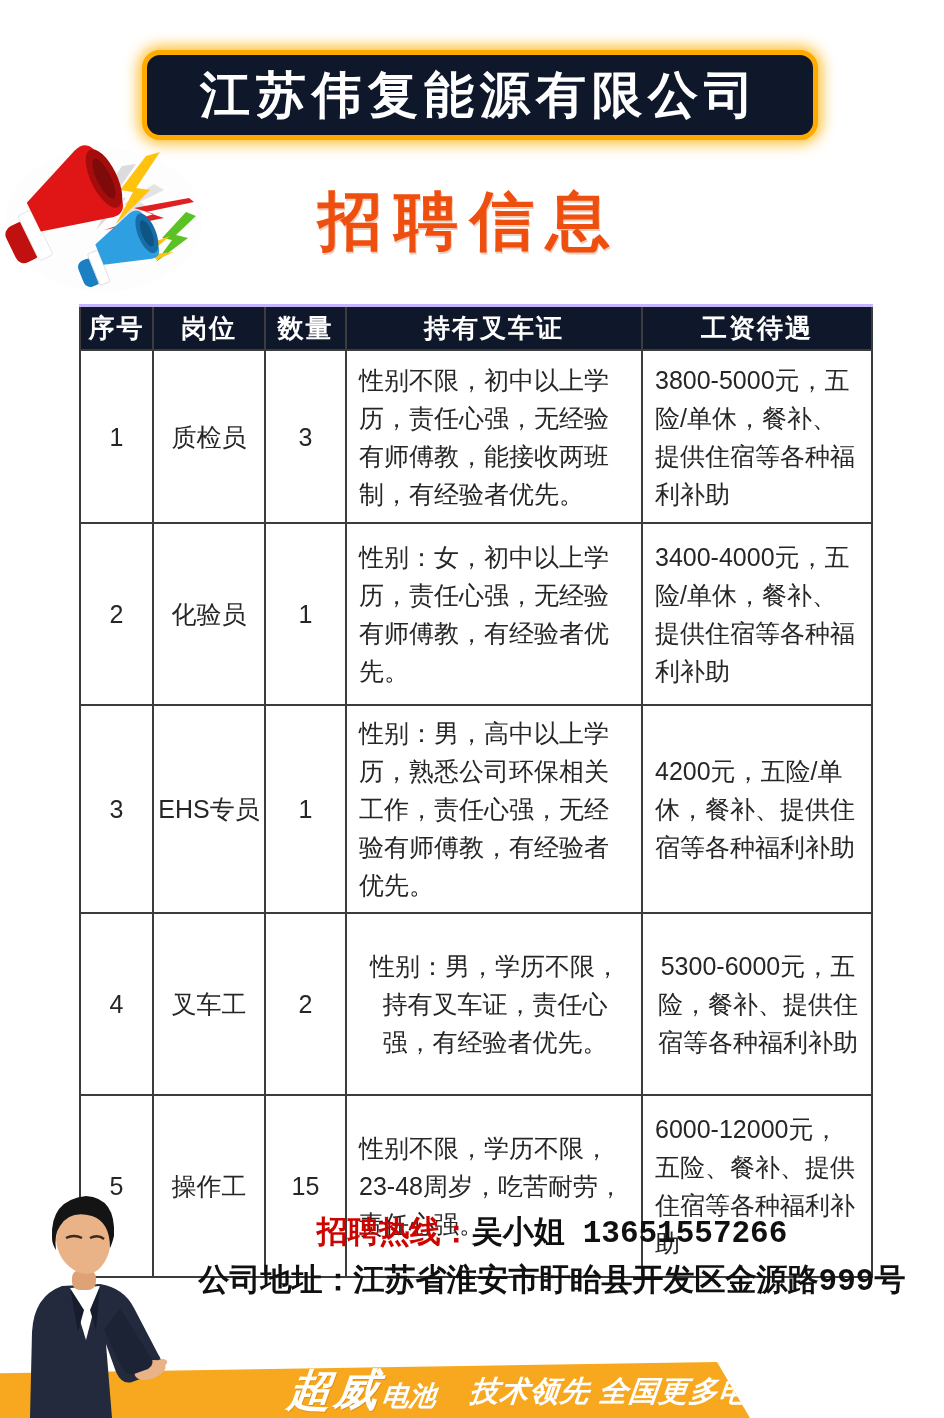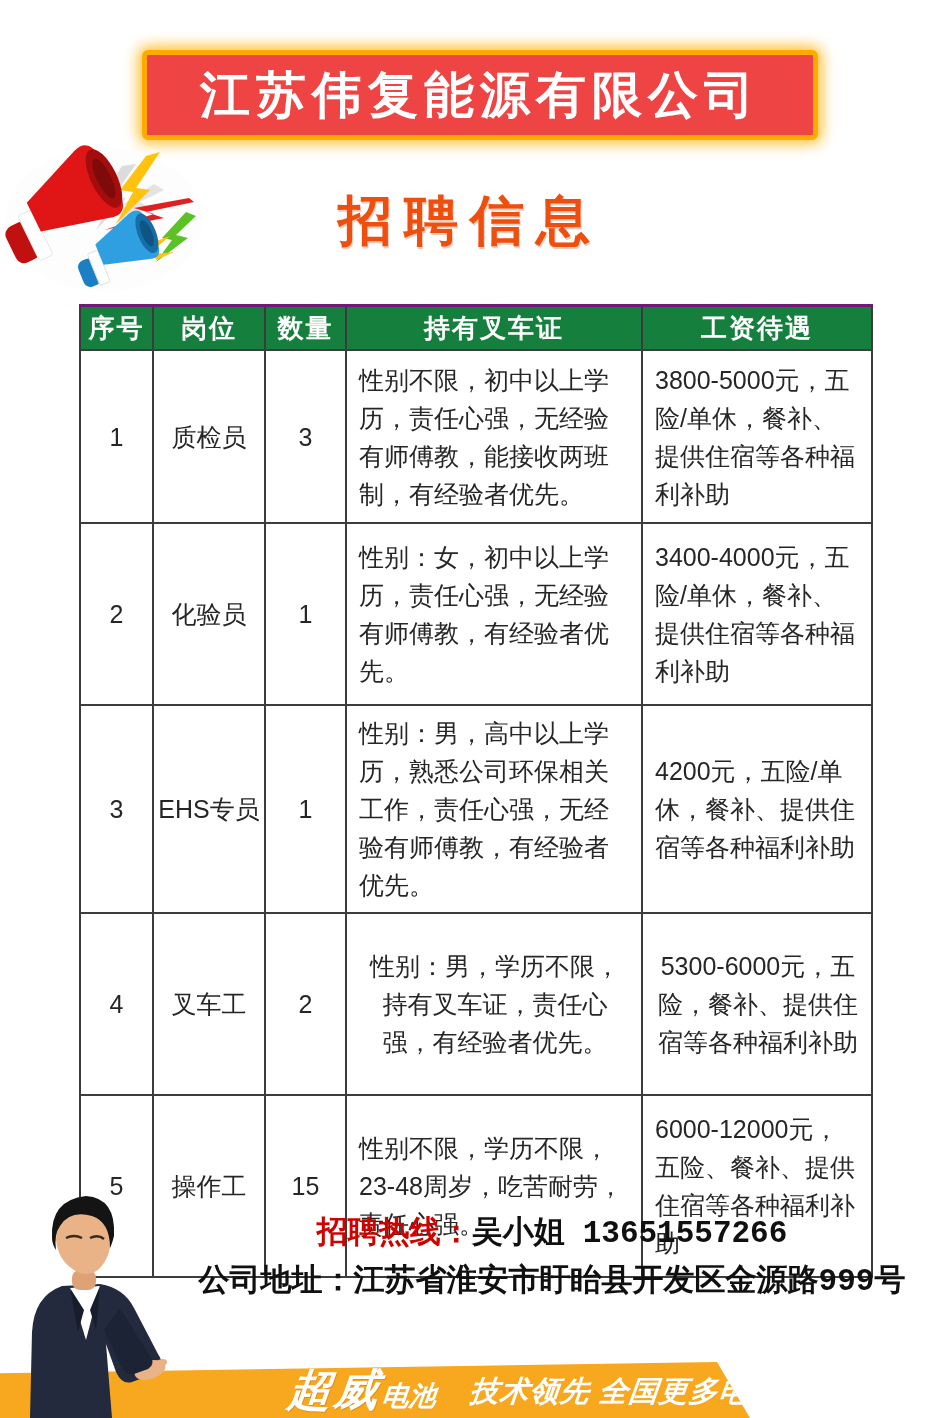--- a/index.html
+++ b/index.html
@@ -7,38 +7,38 @@
     position:relative;
     width:944px;height:1418px;
     margin:0 auto;
     background:#ffffff;
     overflow:hidden;
     font-family:"Liberation Sans",sans-serif;
   }
   
   .company-banner{
     position:absolute;left:142px;top:50px;width:666px;height:80px;
-    background:#ef4444;
+    background:#0f172a;
     border:5px solid #ffaa00;
-    border-radius:6px;
+    border-radius:18px;
     box-shadow:0 0 14px 4px rgba(255,176,0,.8);
     display:flex;align-items:center;justify-content:center;
   }
   .company-banner span{
     color:#ffffff;font-size:50px;font-weight:900;letter-spacing:6px;
     font-family:"Liberation Serif",serif;
     white-space:nowrap;
   }
   
   .megaphone-wrap{position:absolute;left:4px;top:138px;width:210px;height:158px;}
   
   .poster-title{
     position:absolute;left:220px;top:166px;width:500px;height:110px;
     display:flex;align-items:center;justify-content:center;
-    color:#ee4f0e;font-size:54px;font-weight:900;letter-spacing:12px;
+    color:#ee4f0e;font-size:64px;font-weight:900;letter-spacing:12px;
     font-family:"Liberation Serif",serif;
     text-shadow:1px 2px 0 rgba(180,60,0,.25);
     white-space:nowrap;
   }
   
   table.jobs{
     position:absolute;left:79px;top:304px;width:792px;
     border-collapse:collapse;table-layout:fixed;
     background:#ffffff;
   }
@@ -46,24 +46,24 @@
   table.jobs col.c-pos{width:112px;}
   table.jobs col.c-cnt{width:81px;}
   table.jobs col.c-req{width:296px;}
   table.jobs col.c-sal{width:230px;}
   table.jobs th,table.jobs td{
     border:2px solid #3c3c3c;
     vertical-align:middle;
     color:#262626;
   }
   table.jobs thead th{
-    background:#15803d;color:#ffffff;
+    background:#0f172a;color:#ffffff;
     font-size:26px;font-weight:700;letter-spacing:2px;
     height:38px;padding:2px 0;
-    border-top:3px solid #701a75;
+    border-top:3px solid #c4b5fd;
   }
   table.jobs td{font-size:25px;line-height:1.52;}
   td.cell-center{text-align:center;}
   td.cell-text{text-align:left;padding:8px 10px 8px 12px;}
   tr.r1 td{height:155px;}
   tr.r2 td{height:164px;}
   tr.r3 td{height:167px;}
   tr.r4 td{height:164px;text-align:center;}
   tr.r5 td{height:164px;}
   

